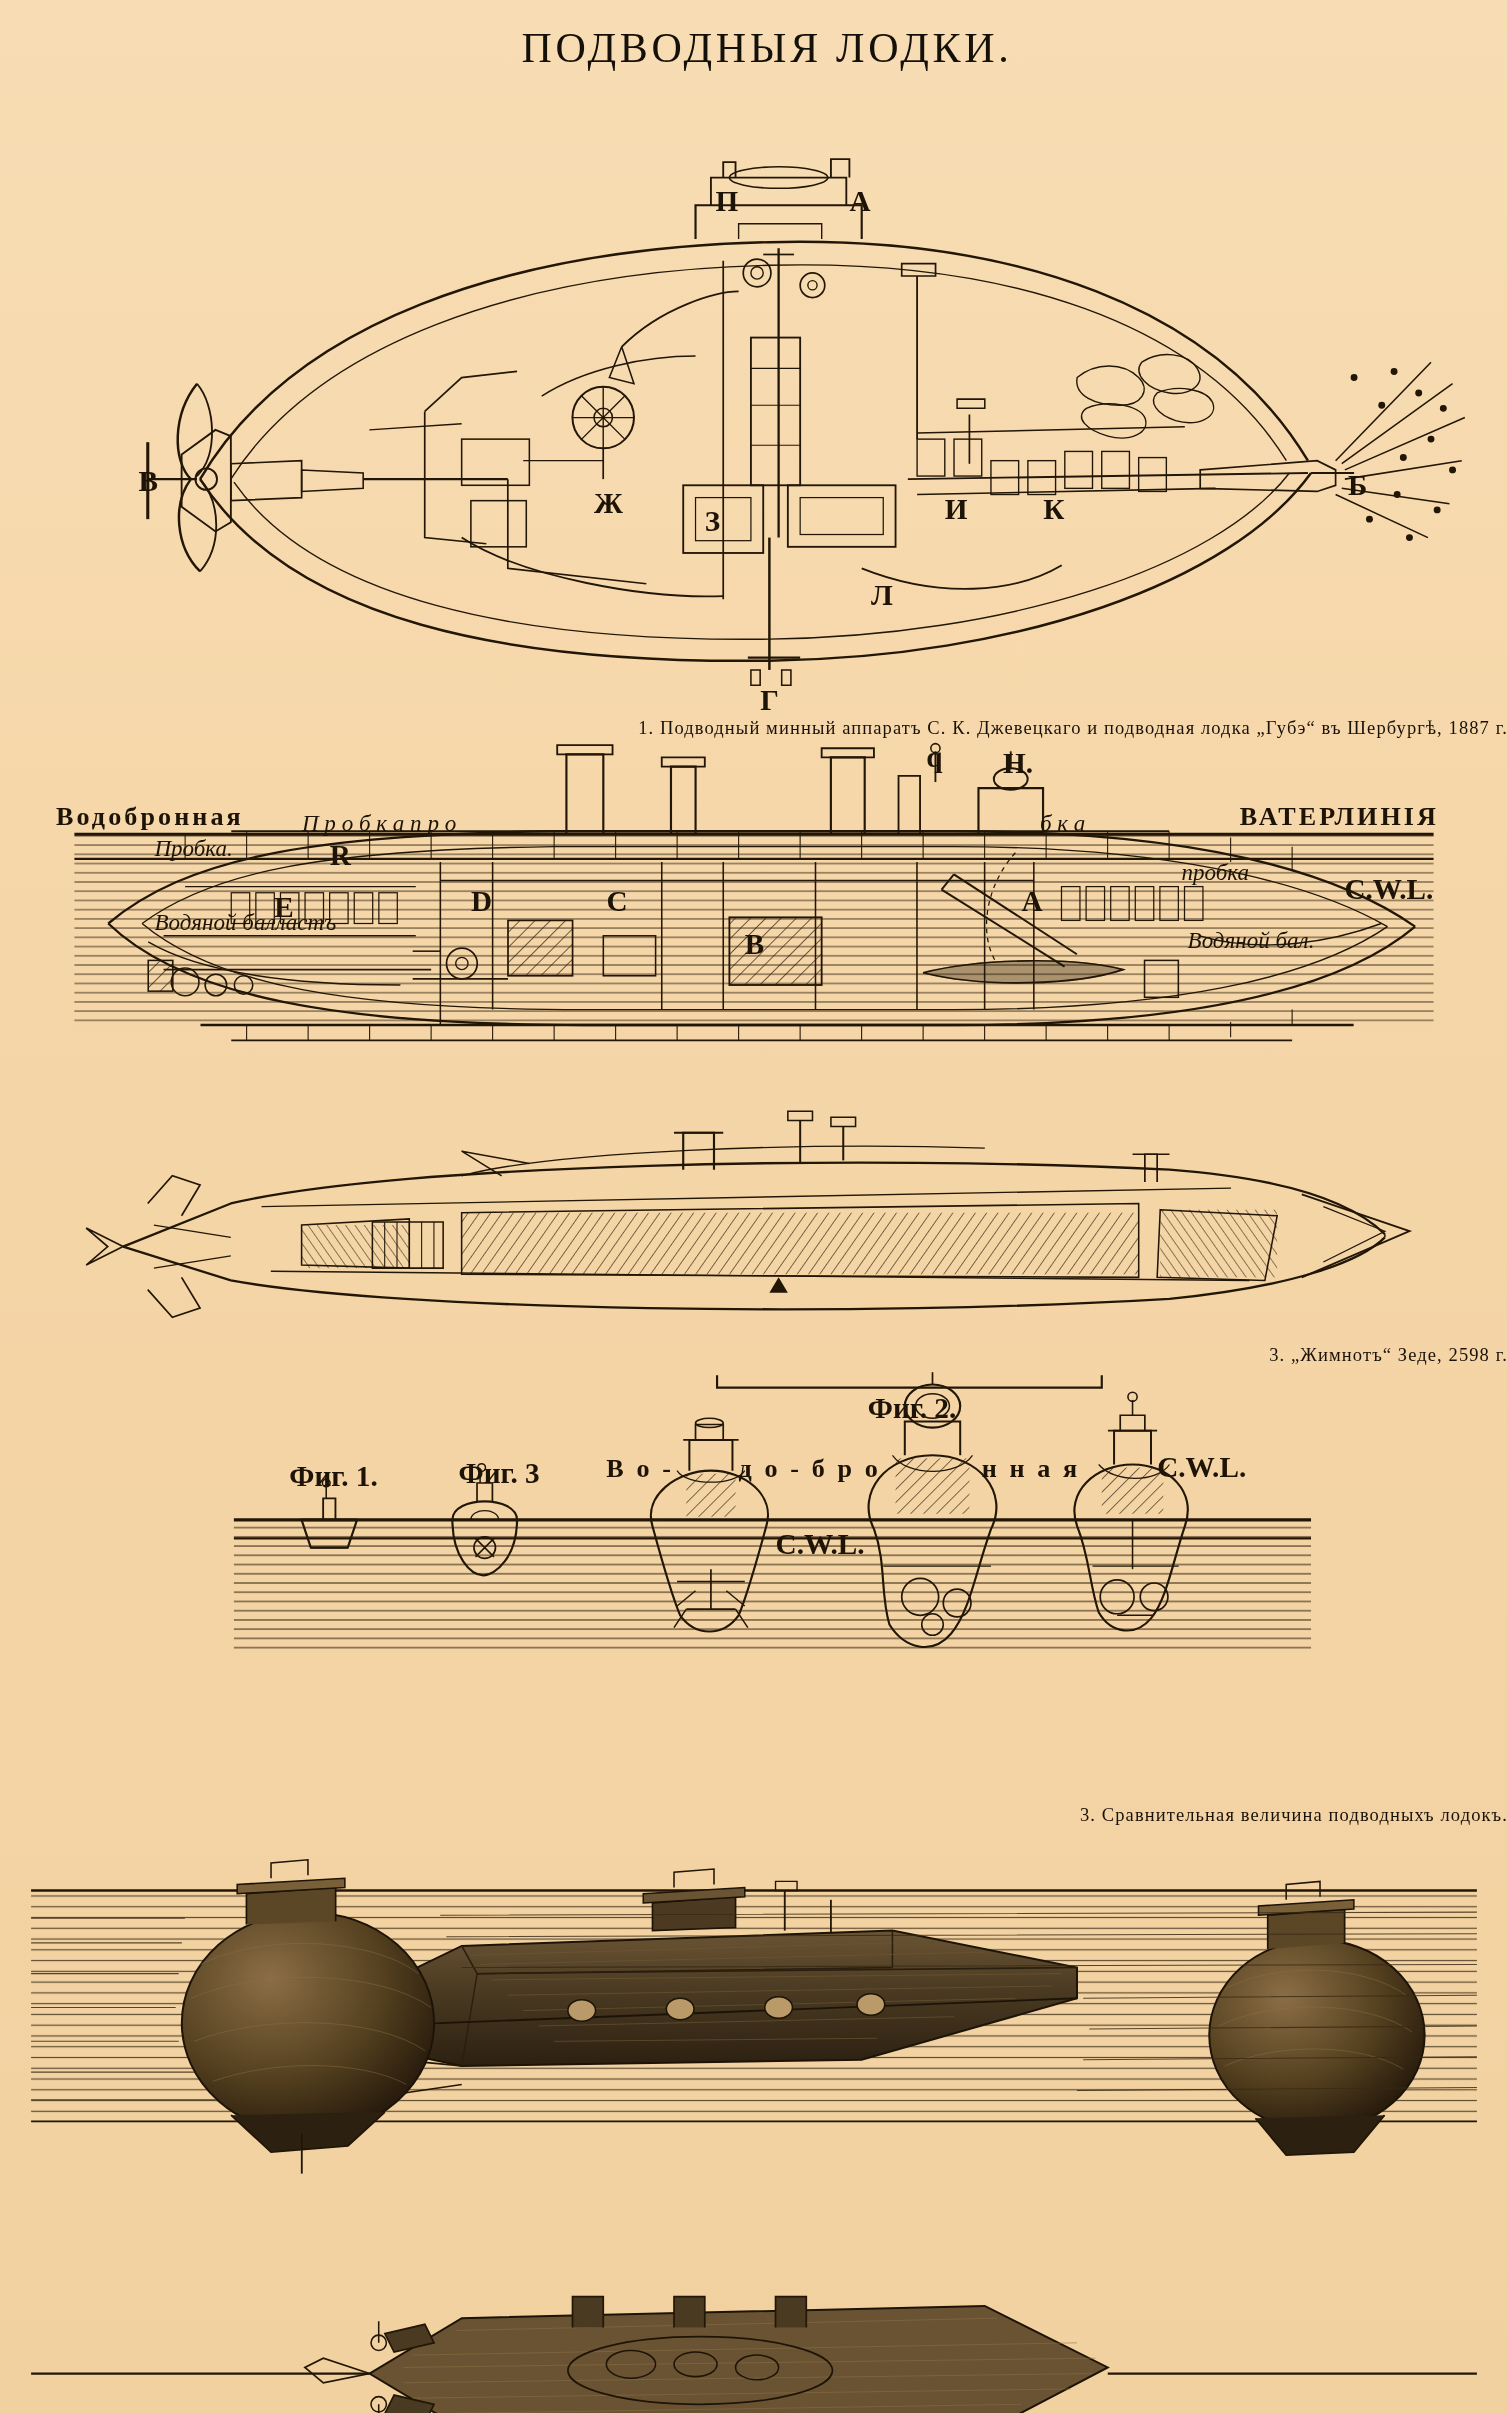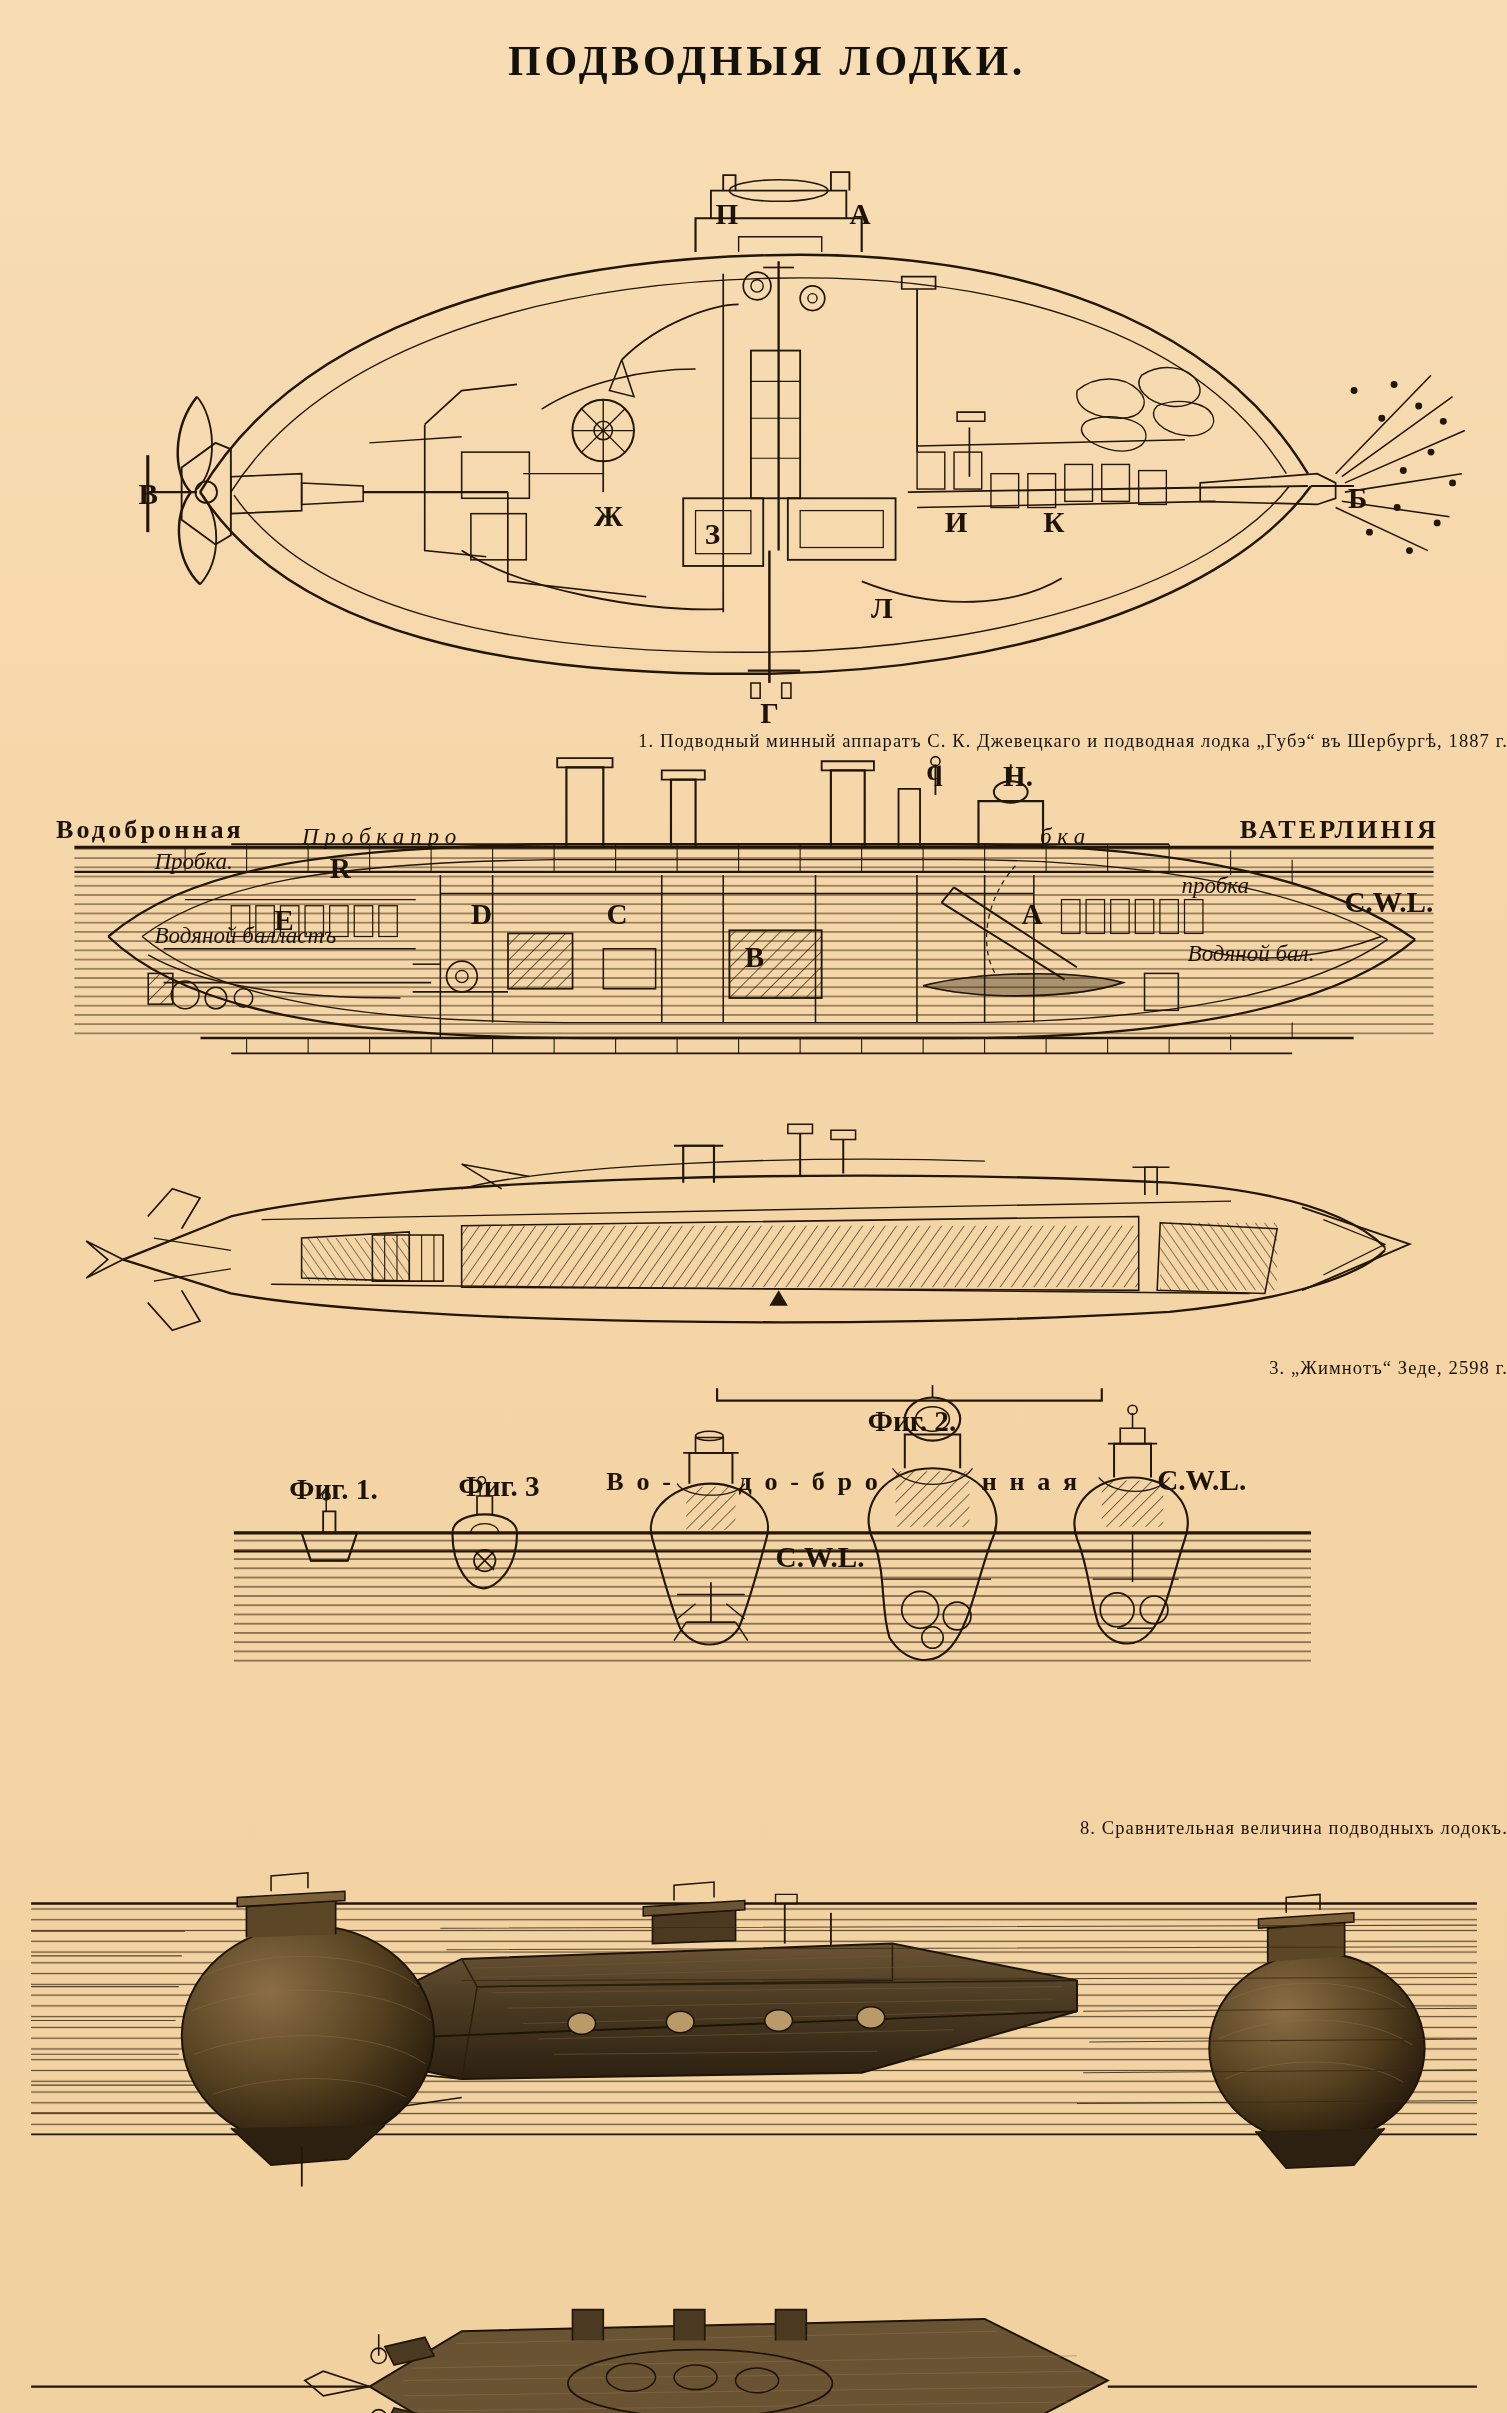--- a/index.html
+++ b/index.html
@@ -19,24 +19,24 @@
     position: relative;
     width: 1508px;
     height: 2413px;
     background: linear-gradient(180deg, #f8ddb4 0%, #f5d6a8 40%, #f2d1a0 100%);
     box-sizing: border-box;
     padding: 0;
   }
   .page-title {
     text-align: center;
     font-family: "Liberation Serif", serif;
-    font-weight: bold;
+    font-weight: normal;
     font-size: 42px;
     letter-spacing: 3.7px;
-    padding-top: 37px;
+    padding-top: 24px;
     padding-bottom: 3.7px;
     color: #14100a;
     margin-left: 26px;
   }
   .figure-block {
     position: relative;
     width: 1508px;
   }
   .caption {
     text-align: right;
@@ -469,21 +469,21 @@
         <text x="298" y="76">Фиг. 3</text>
         <text x="752" y="72">C.W.L.</text>
         <text x="504" y="122">C.W.L.</text>
       </g>
       <g class="wordmark">
         <text x="394" y="72">В о -</text>
         <text x="480" y="72">д о - б р о</text>
         <text x="638" y="72">н н а я</text>
       </g>
     </svg>
-    <div class="caption">8. Сравнительная величина подводныхъ лодокъ.</div>
+    <div class="caption">3. Сравнительная величина подводныхъ лодокъ.</div>
   </div>
 
   <div class="figure-block">
     <svg width="1508" height="646" viewBox="0 0 980 420">
       <defs>
         <pattern id="sea5" width="12" height="7" patternUnits="userSpaceOnUse">
           <path d="M0 3.5 L12 3.5" stroke="#3a2a14" stroke-width="0.8"></path>
         </pattern>
         <linearGradient id="hullshade" x1="0" y1="0" x2="0" y2="1">
           <stop offset="0%" stop-color="#6b5434"></stop>

